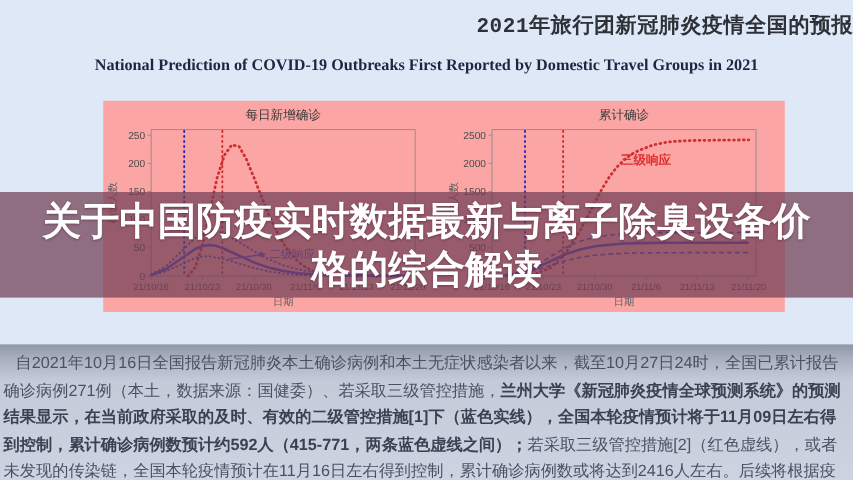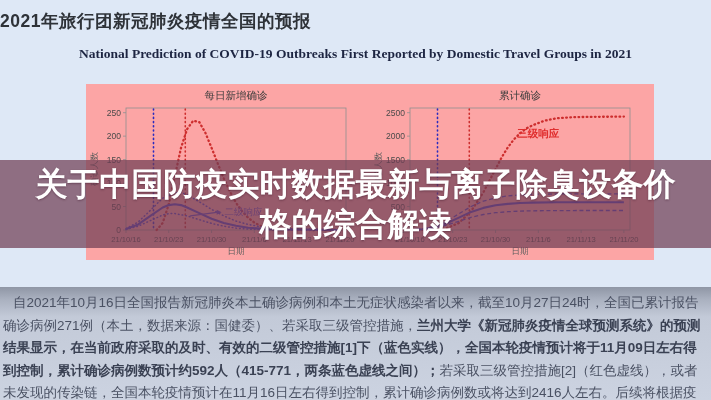--- a/index.html
+++ b/index.html
@@ -2,22 +2,22 @@
 <html><head>
 <meta charset="utf-8">
 <style>
   html,body{margin:0;padding:0;}
   .page{
     position:relative;width:711px;height:400px;overflow:hidden;
     background:#dee8f6;
     font-family:"Liberation Sans","DejaVu Sans",sans-serif;
   }
   .main-title{
-    margin:0;padding-top:9px;text-align:left;
-    font-size:17.5px;font-weight:bold;color:#2e3238;letter-spacing:0.5px;
+    margin:0;padding-top:9px;text-align:right;
+    font-size:17.5px;font-weight:bold;color:#2e3238;letter-spacing:0.5px;font-family:Liberation Mono, monospace;
   }
   .sub-title{
     margin:0;padding-top:13px;text-align:center;
     font-family:Liberation Serif, serif;
     font-size:13.5px;font-weight:bold;color:#1d2542;
   }
   .charts-card{
     position:absolute;left:86px;top:84px;width:568px;height:176px;
     background:#fca5a5;display:flex;
   }

